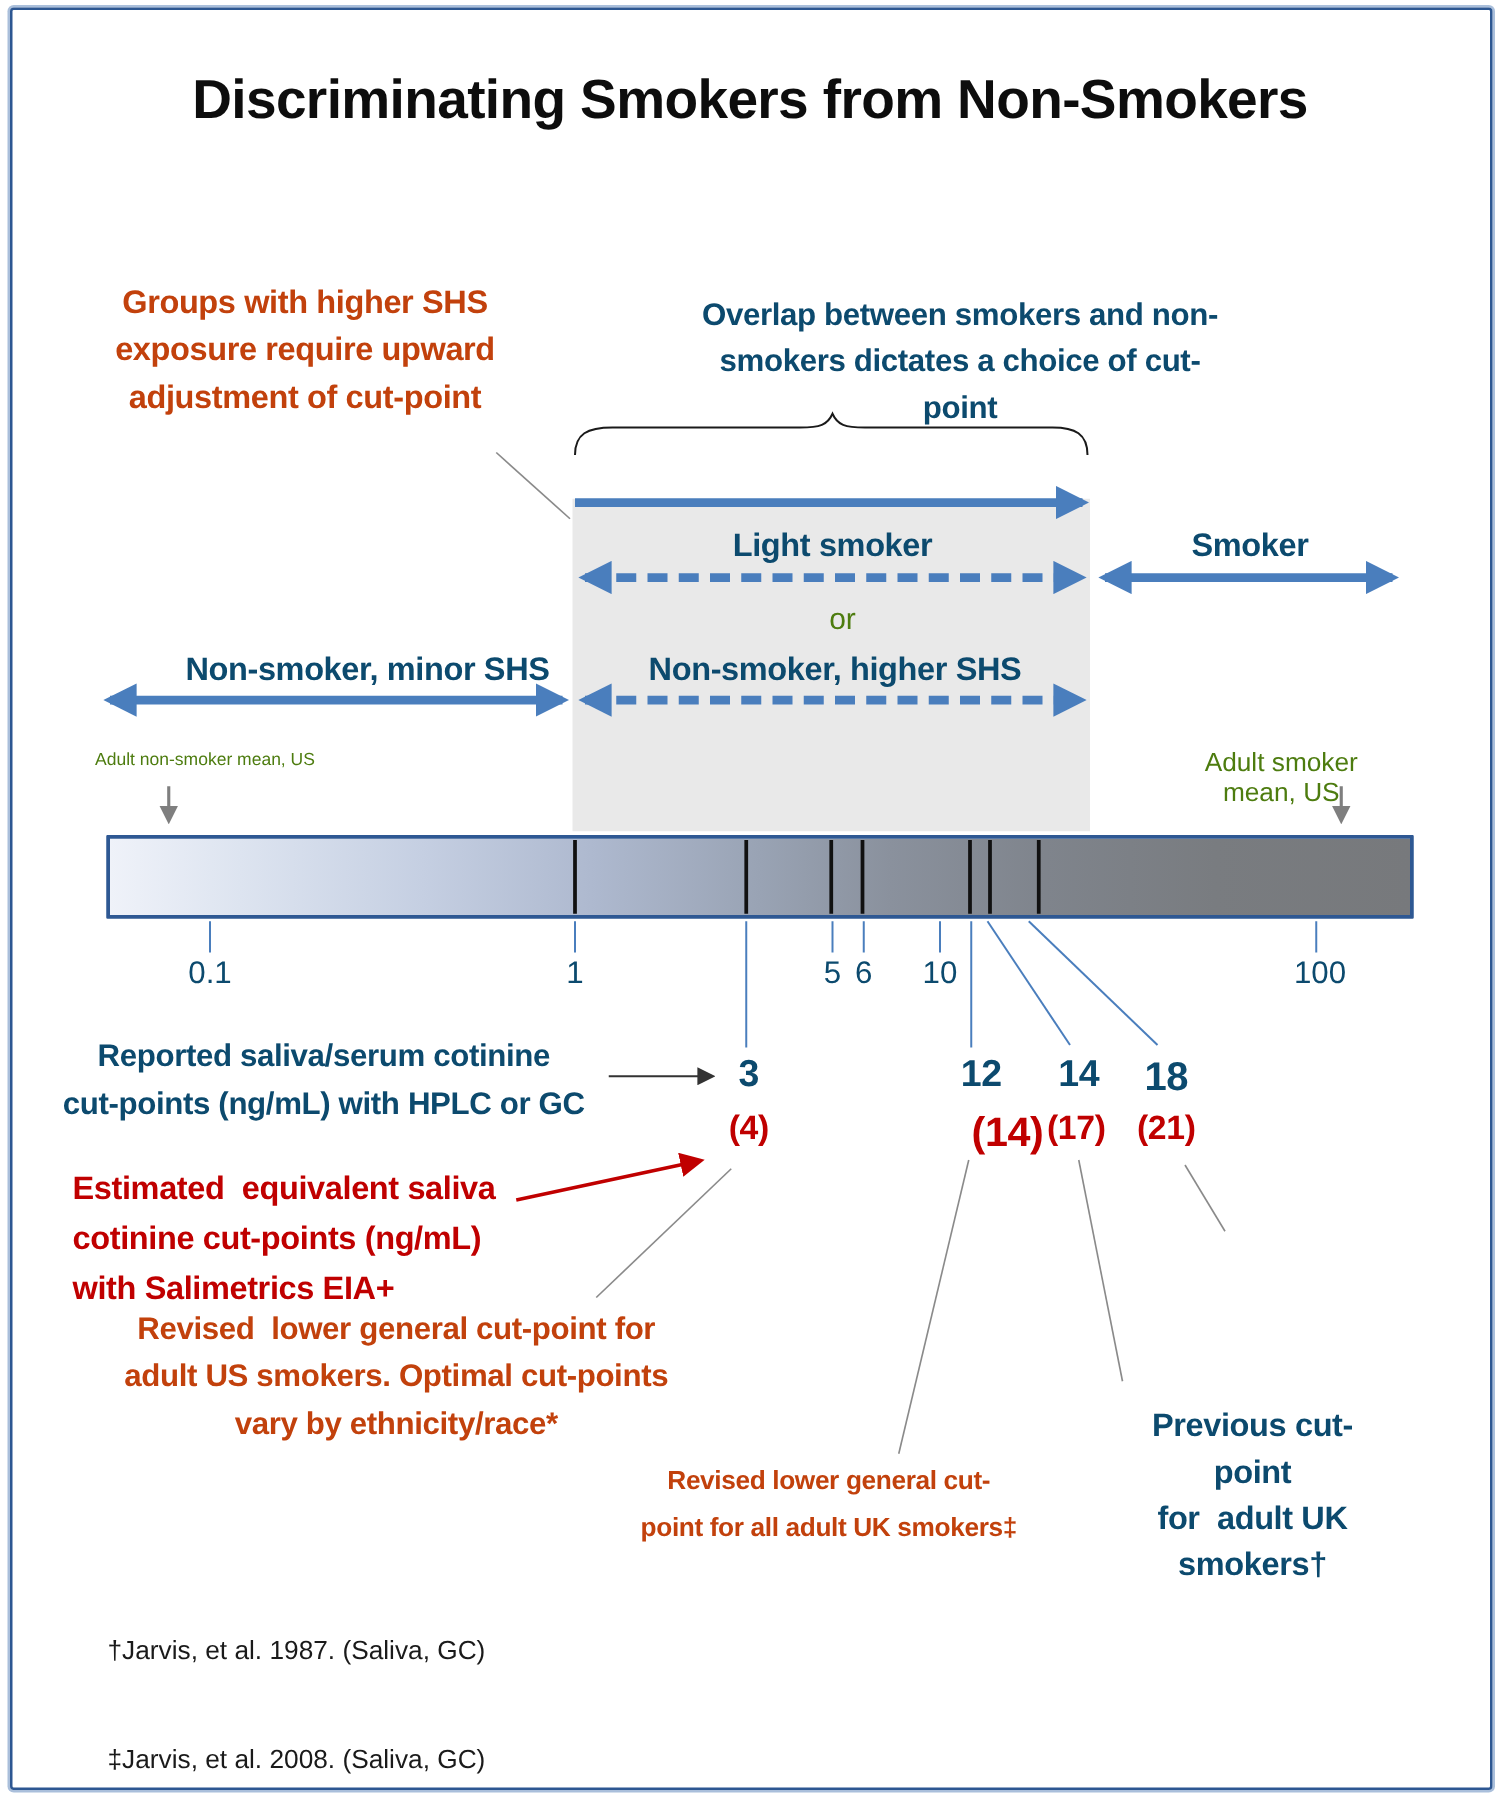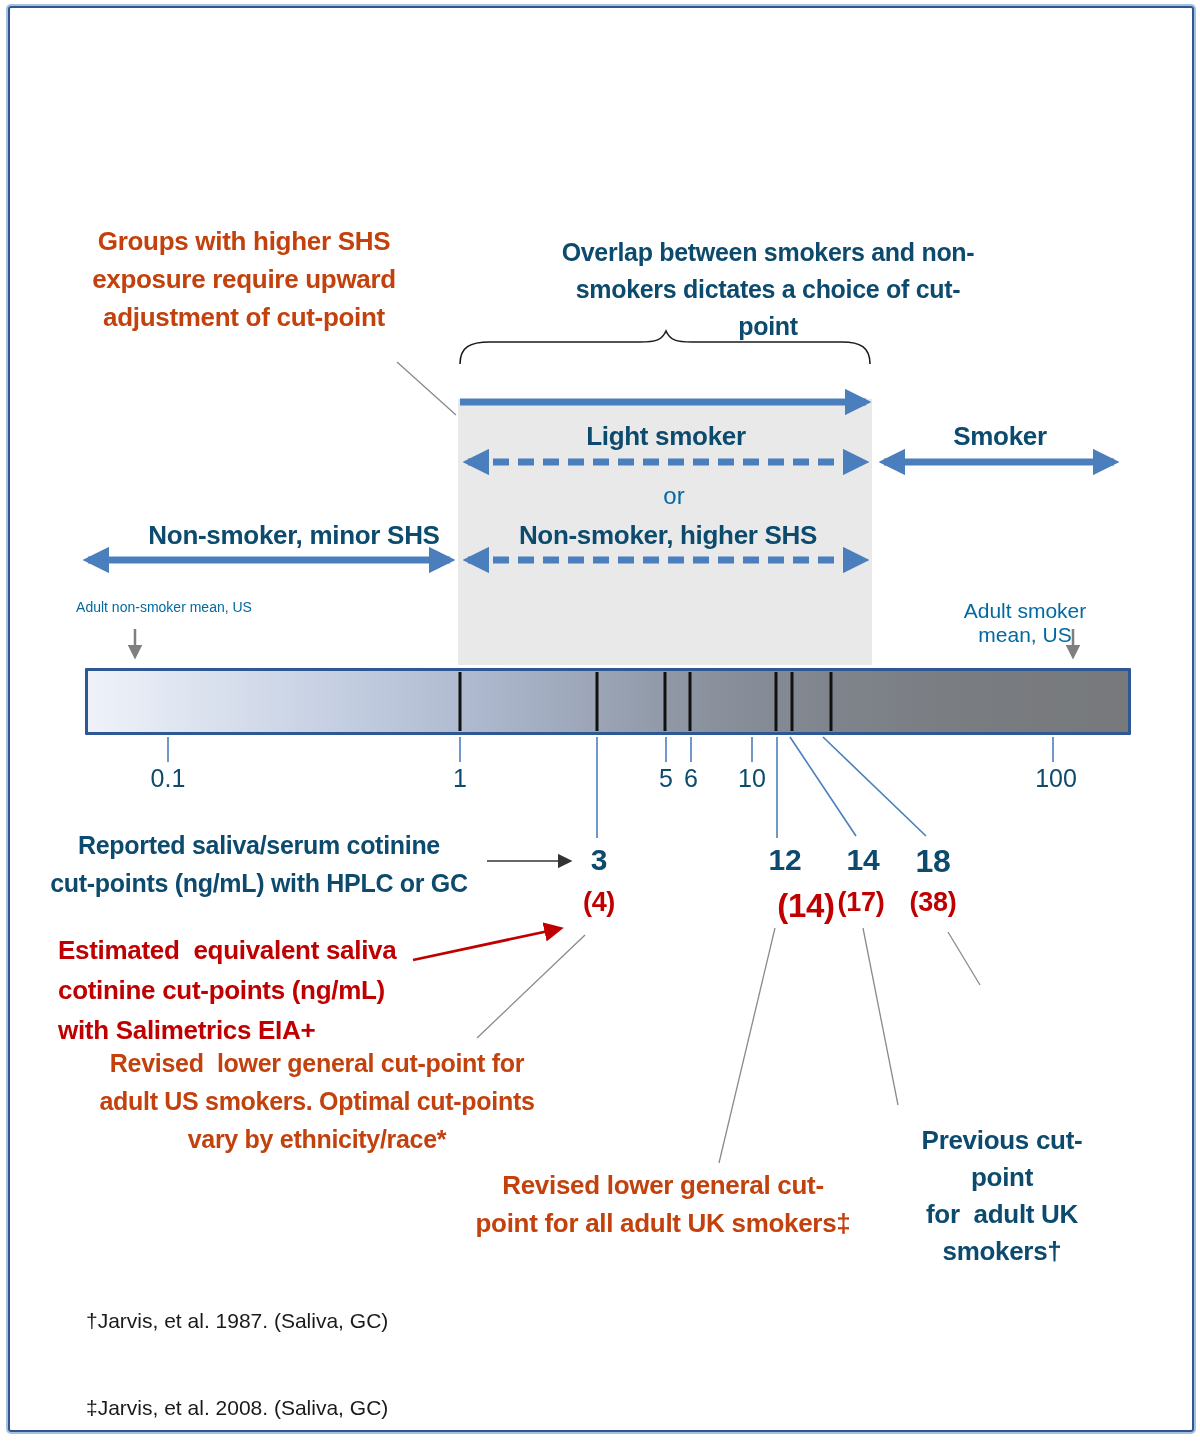--- a/index.html
+++ b/index.html
@@ -12,21 +12,21 @@
     border:2px solid #2d5792;border-radius:3px;
     box-shadow:0 0 0 2px #aabfdb;
     pointer-events:none;z-index:6;
   }
   .txt{position:absolute;white-space:pre-wrap;text-align:center;transform:translateX(-50%);z-index:4;}
   .txt.left{text-align:left;transform:none;}
   .b{font-weight:bold;letter-spacing:-0.3px;}
   .blue{color:#c2410c;}
   .red{color:#c00000;}
   .blk{color:#0c4a6e;}
-  .gry{color:#0369a1;}
+  .gry{color:#4d7c0f;}
   #title{font-size:44px;font-weight:bold;letter-spacing:-0.5px;color:#0d0d0d;white-space:nowrap;}
   #overlap-box{
     position:absolute;left:458px;top:399px;width:414px;height:266px;
     background:#e9e9e9;z-index:1;
   }
   #scale-bar{
     position:absolute;left:85px;top:668px;width:1040px;height:61px;
     border:3px solid #2e5893;border-radius:1px;z-index:2;
     background:linear-gradient(to right,
       #eff2f9 0%, #dde4f0 10%, #c5cfe2 24%, #aeb9cf 37%, #99a3b4 50%,
@@ -36,20 +36,21 @@
   .fn-line{white-space:pre;}
   #footnotes{line-height:29px;font-size:21px;color:#1a1a1a;}
 </style>
 </head>
 <body>
 
 <div id="canvas">
 
   <div id="frame"></div>
 
+  <div id="title" class="txt" style="left:600px;top:55px;">Discriminating Smokers from Non-Smokers</div>
 
   <div id="overlap-box"></div>
 
   <div id="scale-bar"></div>
 
   <svg id="overlay" width="1200" height="1441" viewBox="0 0 1200 1441">
     <defs>
       <marker id="mBlue" viewBox="0 0 10 10" refX="8" refY="5" markerWidth="3.8" markerHeight="3.8" orient="auto-start-reverse">
         <path d="M0,0 L10,5 L0,10 z" fill="#4a7ebd"></path>
       </marker>
@@ -138,30 +139,30 @@
 cut-points (ng/mL) with HPLC or GC</div>
 
   <div class="txt b blk" style="left:599px;top:843px;font-size:30px;">3</div>
   <div class="txt b blk" style="left:785px;top:843px;font-size:30px;">12</div>
   <div class="txt b blk" style="left:863px;top:843px;font-size:30px;">14</div>
   <div class="txt b blk" style="left:933px;top:843px;font-size:32px;">18</div>
 
   <div class="txt b red" style="left:599px;top:887px;font-size:27px;">(4)</div>
   <div class="txt b red" style="left:785px;top:887px;font-size:33px;margin-left:21px;">(14)</div>
   <div class="txt b red" style="left:861px;top:887px;font-size:27px;">(17)</div>
-  <div class="txt b red" style="left:933px;top:887px;font-size:27px;">(38)</div>
+  <div class="txt b red" style="left:933px;top:887px;font-size:27px;">(21)</div>
 
   <div class="txt left b red" style="left:58px;top:930px;font-size:26px;line-height:40px;">Estimated  equivalent saliva
 cotinine cut-points (ng/mL)
 with Salimetrics EIA+</div>
 
   <div class="txt b blue" style="left:317px;top:1044px;font-size:25px;line-height:38px;">Revised  lower general cut-point for
 adult US smokers. Optimal cut-points
 vary by ethnicity/race*</div>
-  <div class="txt b blue" style="left:663px;top:1166px;font-size:26px;line-height:38px;">Revised lower general cut-
+  <div class="txt b blue" style="left:663px;top:1166px;font-size:21px;line-height:38px;">Revised lower general cut-
 point for all adult UK smokers‡</div>
   <div class="txt b blk" style="left:1002px;top:1122px;font-size:26px;line-height:37px;">Previous cut-point
 for  adult UK
 smokers†</div>
 
   <div id="footnotes" class="txt left" style="left:86px;top:1248px;">
     <div class="fn-line">†Jarvis, et al. 1987. (Saliva, GC)</div>
     <div class="fn-line">‡Jarvis, et al. 2008. (Saliva, GC)</div>
     
     

